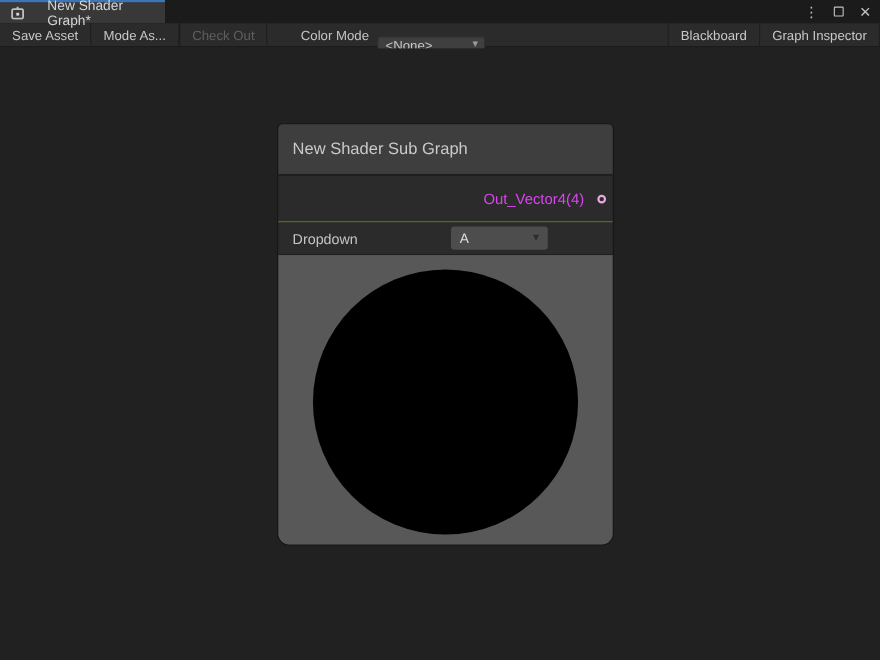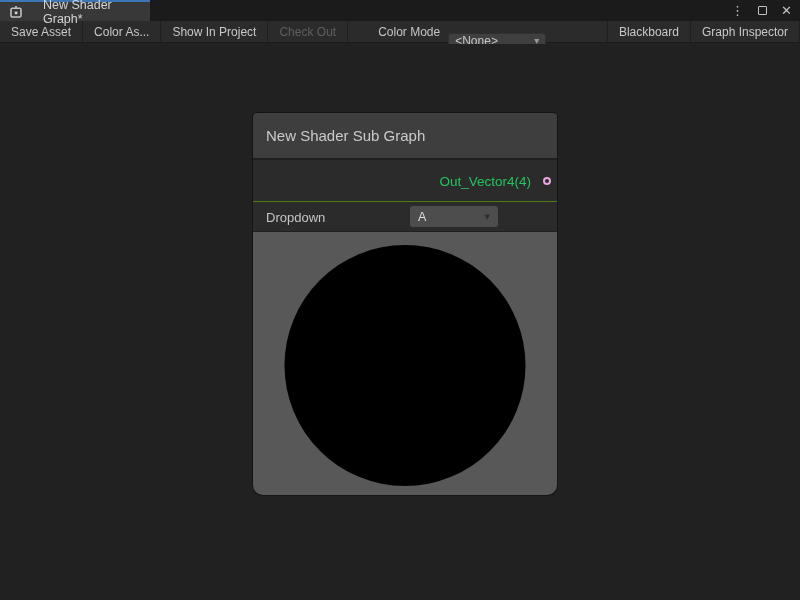--- a/index.html
+++ b/index.html
@@ -72,21 +72,21 @@
     display:flex; align-items:center; padding-left:13px;
     font-size:15px; color:#cacaca;
     border-bottom:2px solid #1f1f1f;
   }
   .out-row {
     height:41px; background:var(--node-body-bg,#2B2B2B);
     position:relative;
   }
   .out-label {
     position:absolute; right:26px; top:50%; transform:translateY(-50%);
-    font-size:13.5px; color:#22c55e;
+    font-size:13.5px; color:#d946ef;
   }
   .port {
     position:absolute; right:6px; top:50%; transform:translateY(-50%);
     width:8px; height:8px; border-radius:50%;
     border:2px solid var(--port-vector4,#E8A7DE); background:transparent;
     cursor:crosshair;
   }
   .dd-row {
     height:30px; background:var(--node-body-bg,#2B2B2B);
     border-top:1px solid #4d7c0f; position:relative;
@@ -129,23 +129,22 @@
   <div class="winctrls">
     <span>⋮</span>
     <span><i class="maxbox"></i></span>
     <span>✕</span>
   </div>
 </div>
 
 <div class="toolbar">
   <div class="tb-btn">Save Asset</div>
   <div class="tb-sep"></div>
-  <div class="tb-btn">Color As...</div>
+  <div class="tb-btn">Mode As...</div>
   <div class="tb-sep"></div>
-  <div class="tb-btn">Show In Project</div>
   <div class="tb-sep"></div>
   <div class="tb-btn disabled">Check Out</div>
   <div class="tb-sep"></div>
 
   <div class="tb-label">Color Mode</div>
   <div class="tb-dropdown">
     <span class="dd-value">&lt;None&gt;</span>
     <span class="arrow-glyph">▾</span>
   </div>
 

